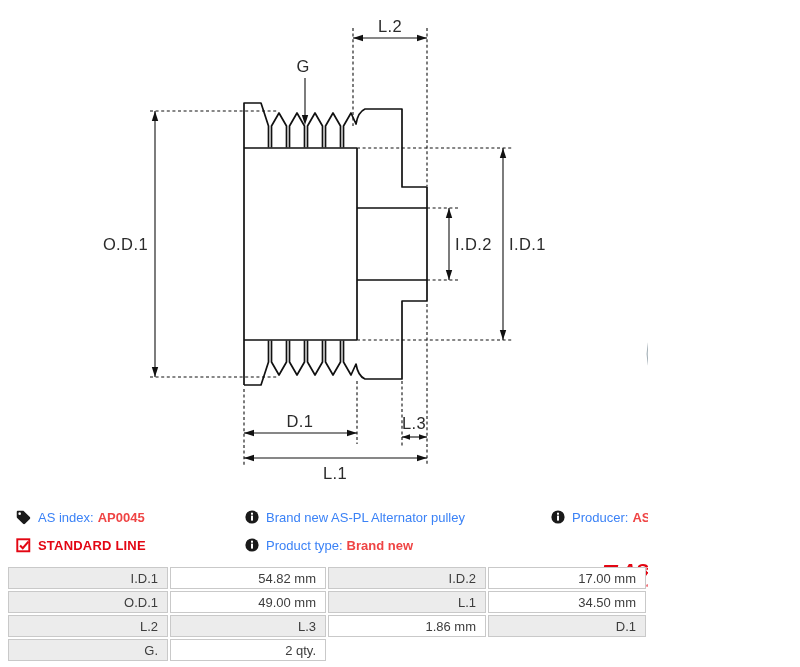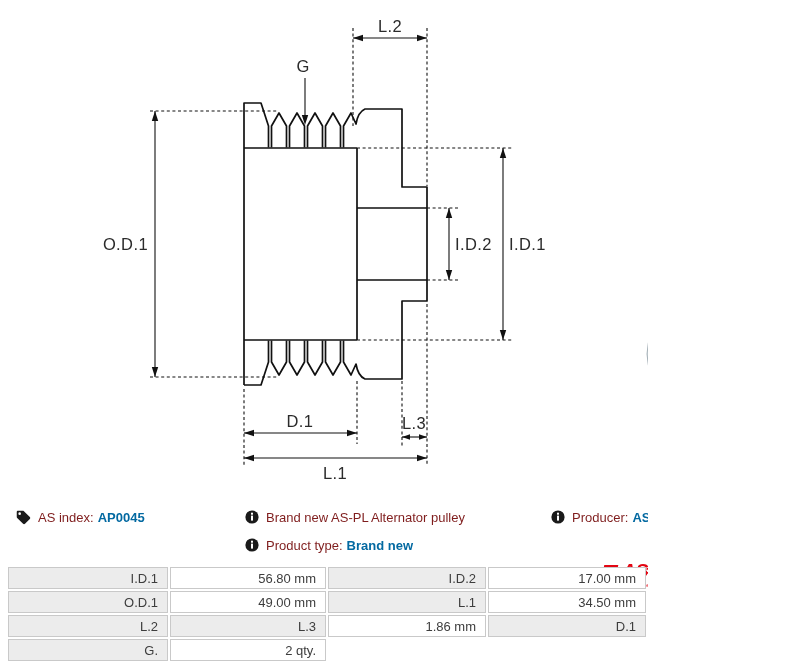--- a/index.html
+++ b/index.html
@@ -15,22 +15,22 @@
   .ah{fill:#111;stroke:none;}
   .dimtxt{font-size:16.5px;fill:#2b2b2b;letter-spacing:.4px;}
 
   
   .photos{position:absolute;left:638px;top:2px;width:162px;height:462px;}
   .photo{position:absolute;}
 
   
   .iline{position:absolute;display:flex;align-items:center;height:18px;font-size:13px;}
   .iline .icn{margin-right:7px;display:flex;align-items:center;}
-  .iline .txt{margin-right:4px;white-space:nowrap;color:#7f1d1d;}
-  .iline b{color:#0369a1;white-space:nowrap;}
+  .iline .txt{margin-right:4px;white-space:nowrap;color:#3b82f6;}
+  .iline b{color:#ef4444;white-space:nowrap;}
   .redline{color:var(--red,#e30613);font-weight:bold;letter-spacing:.2px;}
 
   
   .spec{position:absolute;left:8px;top:567px;display:grid;
         grid-template-columns:160px 156px 158px 158px;
         grid-auto-rows:22px;gap:2px;font-size:13px;}
   .spec .cell{box-sizing:border-box;border:1px solid var(--tbl-border,#c9c9c9);
         display:flex;align-items:center;justify-content:flex-end;
         padding-right:9px;color:#3d3d3d;}
   .spec .lbl{background:var(--tbl-label,#ececec);}
@@ -218,20 +218,29 @@
     <span class="icn">
       <svg width="15" height="15" viewBox="0 0 14 14">
         <path fill="#1a1a1a" d="M12.9 6.6 7.4 1.1C7.1.8 6.7.7 6.3.7H1.9C1.2.7.7 1.2.7 1.9v4.4c0 .4.1.8.4 1.1l5.5 5.5c.5.5 1.3.5 1.8 0l4.5-4.5c.5-.5.5-1.3 0-1.8z"></path>
         <circle fill="#fff" cx="3.4" cy="3.4" r="1.2"></circle>
       </svg>
     </span>
     <span class="txt">AS index:</span>
     <b>AP0045</b>
   </div>
 
+  <div class="iline" style="left:16px;top:536px;">
+    <span class="icn">
+      <svg width="15" height="15" viewBox="0 0 14 14">
+        <rect x="1.2" y="1.2" width="11.2" height="11.2" fill="none" stroke="#e30613" stroke-width="1.8"></rect>
+        <path d="M3.8 7 L6.3 9.6 L11.6 3.4" fill="none" stroke="#e30613" stroke-width="1.9"></path>
+      </svg>
+    </span>
+    <span class="redline">STANDARD LINE</span>
+  </div>
 
   <div class="iline" style="left:245px;top:508px;">
     <span class="icn">
       <svg width="14" height="14" viewBox="0 0 14 14">
         <circle cx="7" cy="7" r="6.6" fill="#1a1a1a"></circle>
         <rect x="6" y="5.6" width="2" height="5" fill="#fff"></rect>
           <rect x="6" y="2.7" width="2" height="2" fill="#fff"></rect>
       </svg>
     </span>
     <span class="txt">Brand new AS-PL Alternator pulley</span>
@@ -274,21 +283,21 @@
         <rect x="52" y="7" width="22" height="1.8" fill="#e30613"></rect>
         <rect x="51" y="11" width="22" height="1.8" fill="#e30613"></rect>
         <rect x="50" y="15" width="22" height="1.8" fill="#e30613"></rect>
       </g>
       <text x="40" y="30" text-anchor="middle" font-size="6" fill="#e30613" letter-spacing=".2" font-family="Liberation Sans, sans-serif">Alternators, Starters &amp; Parts</text>
     </svg>
   </div>
 
   <div class="spec">
     <div class="cell lbl">I.D.1</div>
-    <div class="cell val">56.80 mm</div>
+    <div class="cell val">54.82 mm</div>
     <div class="cell lbl">I.D.2</div>
     <div class="cell val">17.00 mm</div>
 
     <div class="cell lbl">O.D.1</div>
     <div class="cell val">49.00 mm</div>
     <div class="cell lbl">L.1</div>
     <div class="cell val">34.50 mm</div>
 
     <div class="cell lbl">L.2</div>
     <div class="cell lbl">L.3</div>

